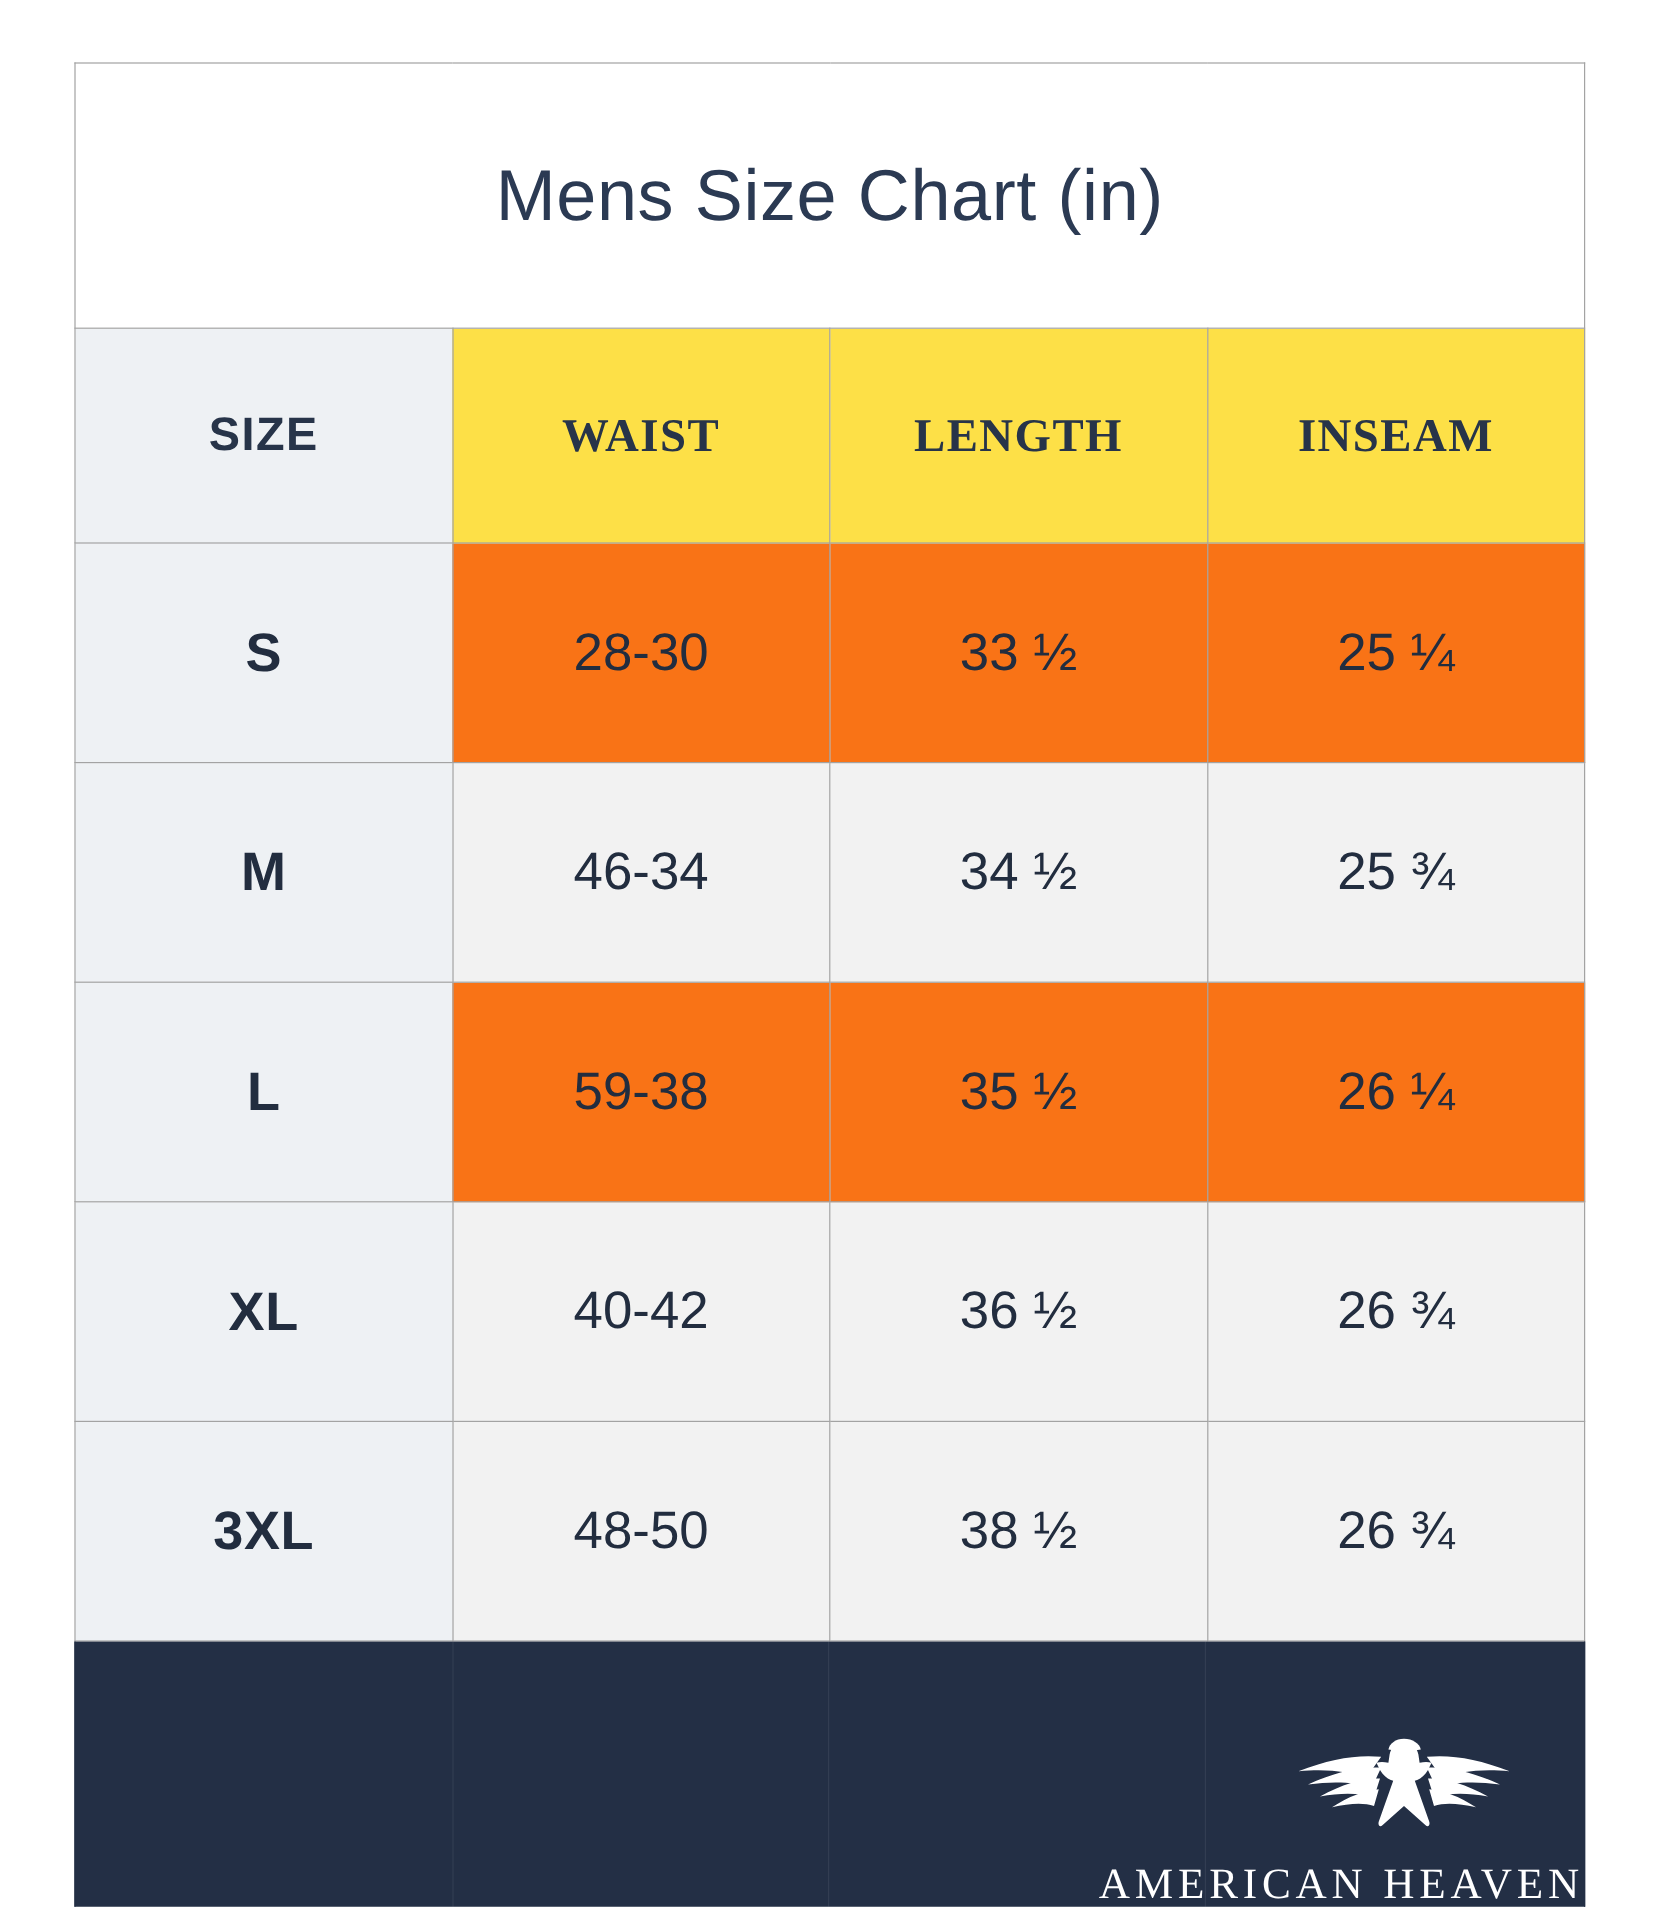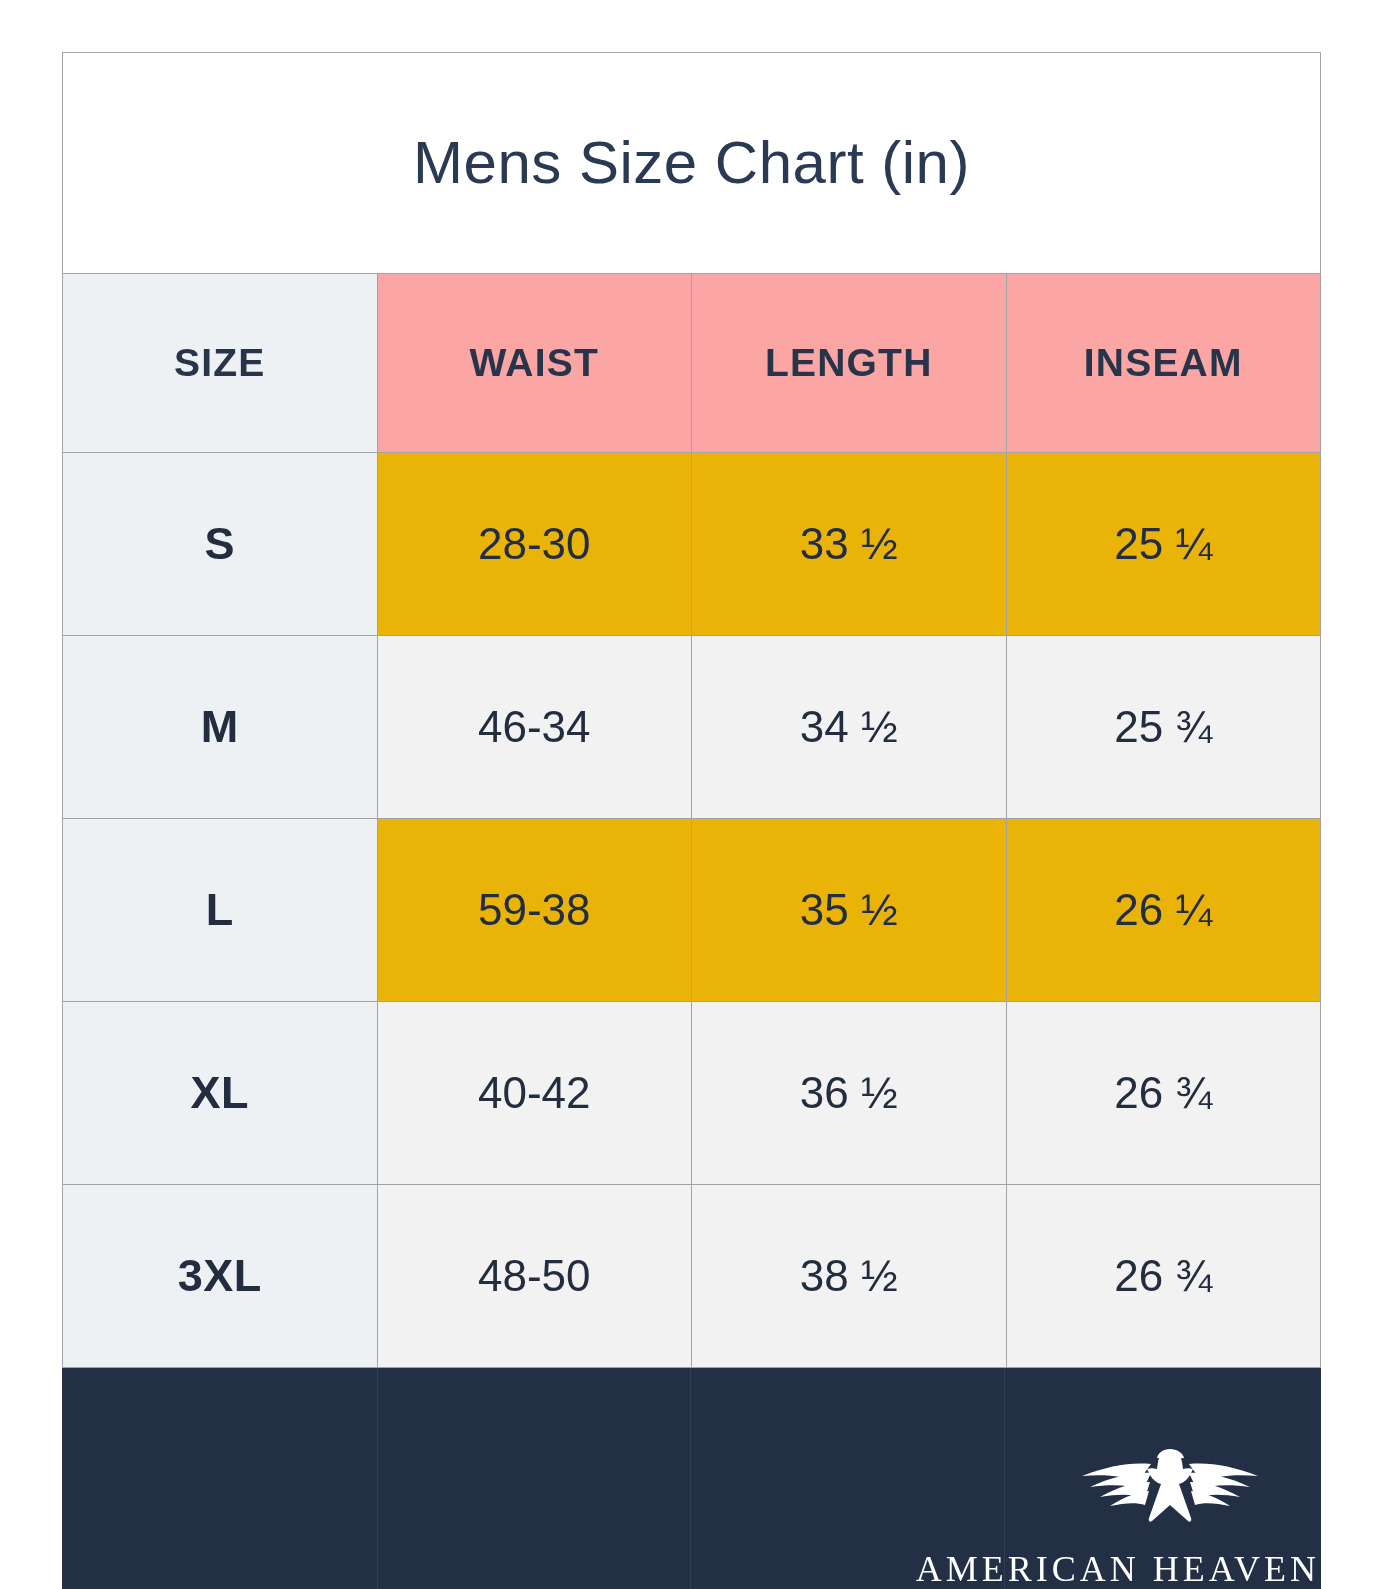--- a/index.html
+++ b/index.html
@@ -50,36 +50,37 @@
   .head-cell {
     height: 144px;
     vertical-align: middle;
     font-size: 39px;
     font-weight: bold;
     letter-spacing: 1.2px;
     color: #273449;
     background: #eef1f4;
   }
   .head-cell.plain {
-    background: #fca5a5;
+    background: #fde047;
+    font-family: Liberation Serif, serif;
   }
   .row-cell {
     height: 148px;
     text-align: center;
     vertical-align: middle;
     font-size: 44px;
     color: #222d3f;
   }
   .size-cell {
     font-weight: bold;
     background: #eef1f4;
     font-size: 45px;
     letter-spacing: 0.5px;
   }
-  .row-odd .val-cell { background: #eab308; }
+  .row-odd .val-cell { background: #f97316; }
   .row-even .val-cell { background: #f2f2f2; }
   .row-even .size-cell { background: #eef1f4; }
 
   .footer {
     position: relative;
     width: 1259px;
     height: 298px;
     background: #232f45;
     box-sizing: border-box;
     display: flex;

